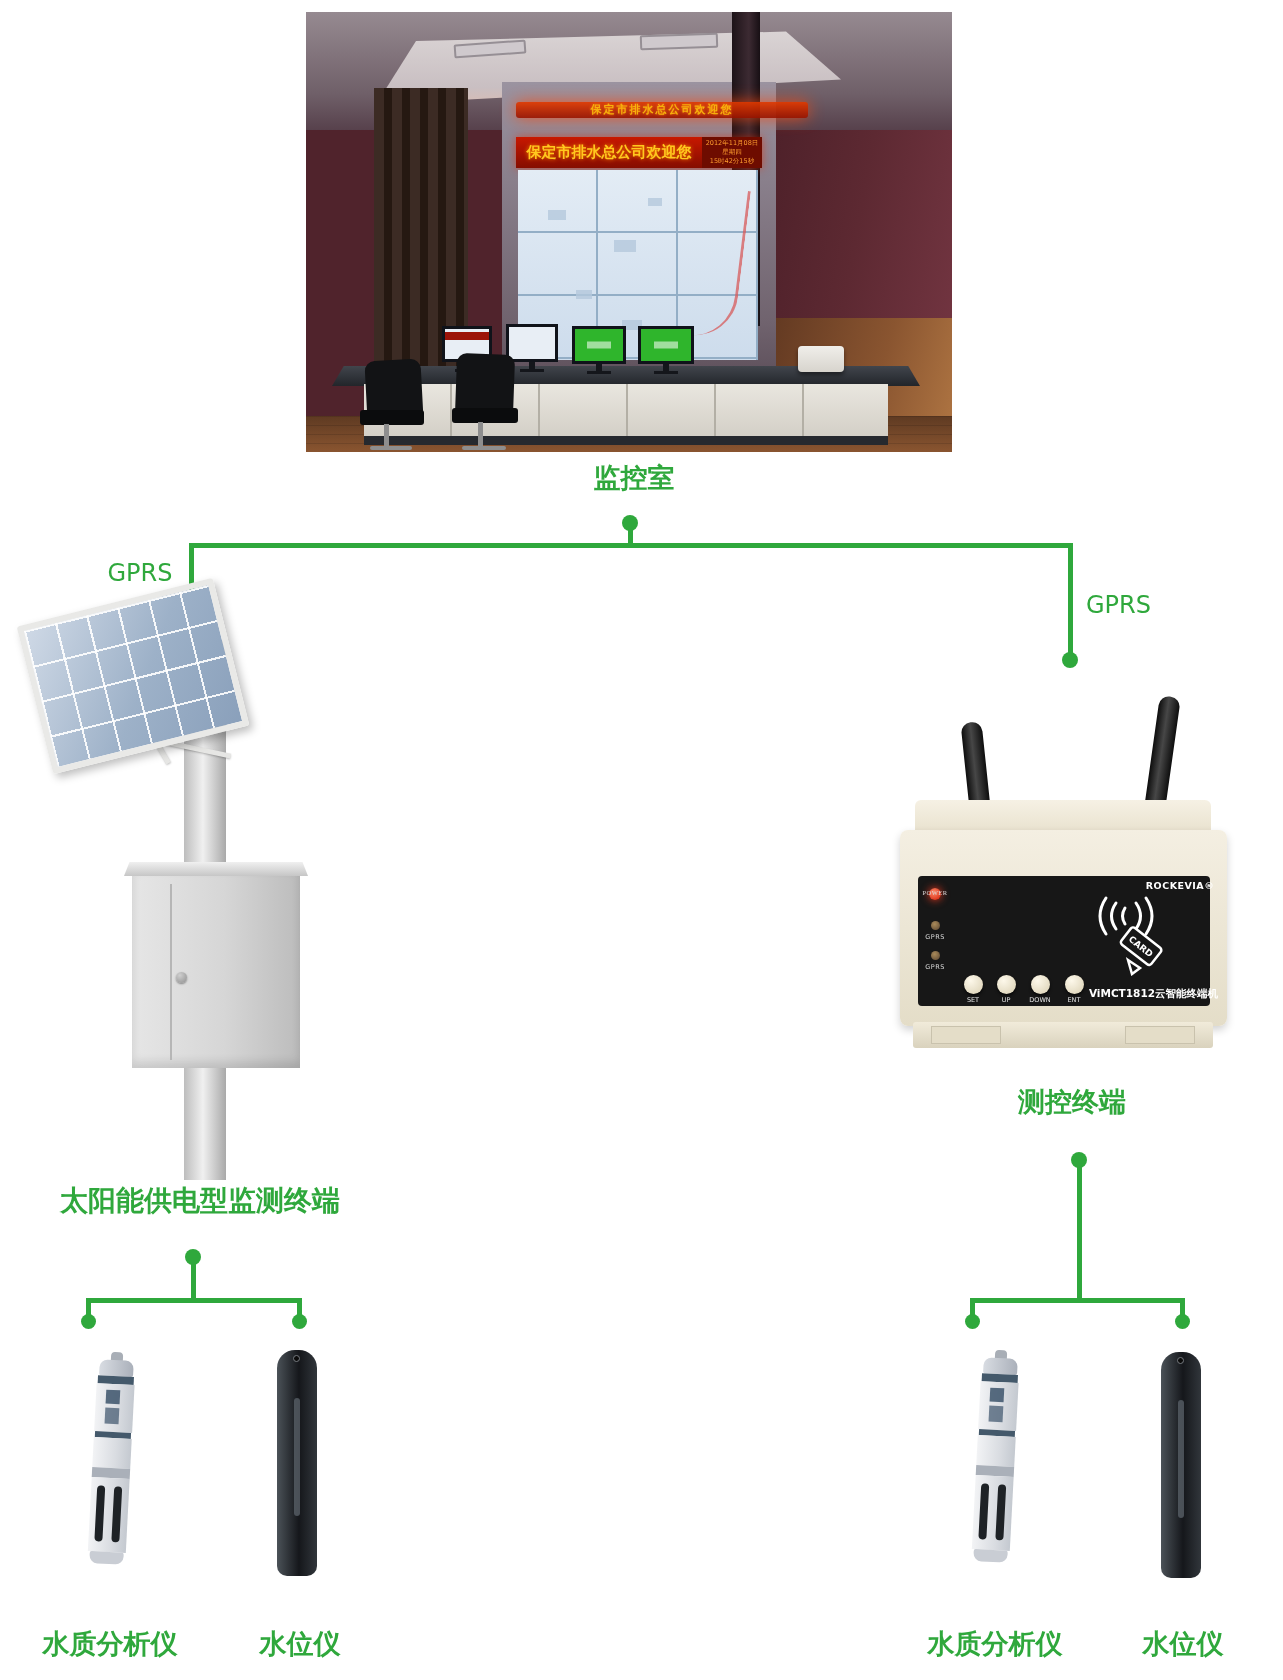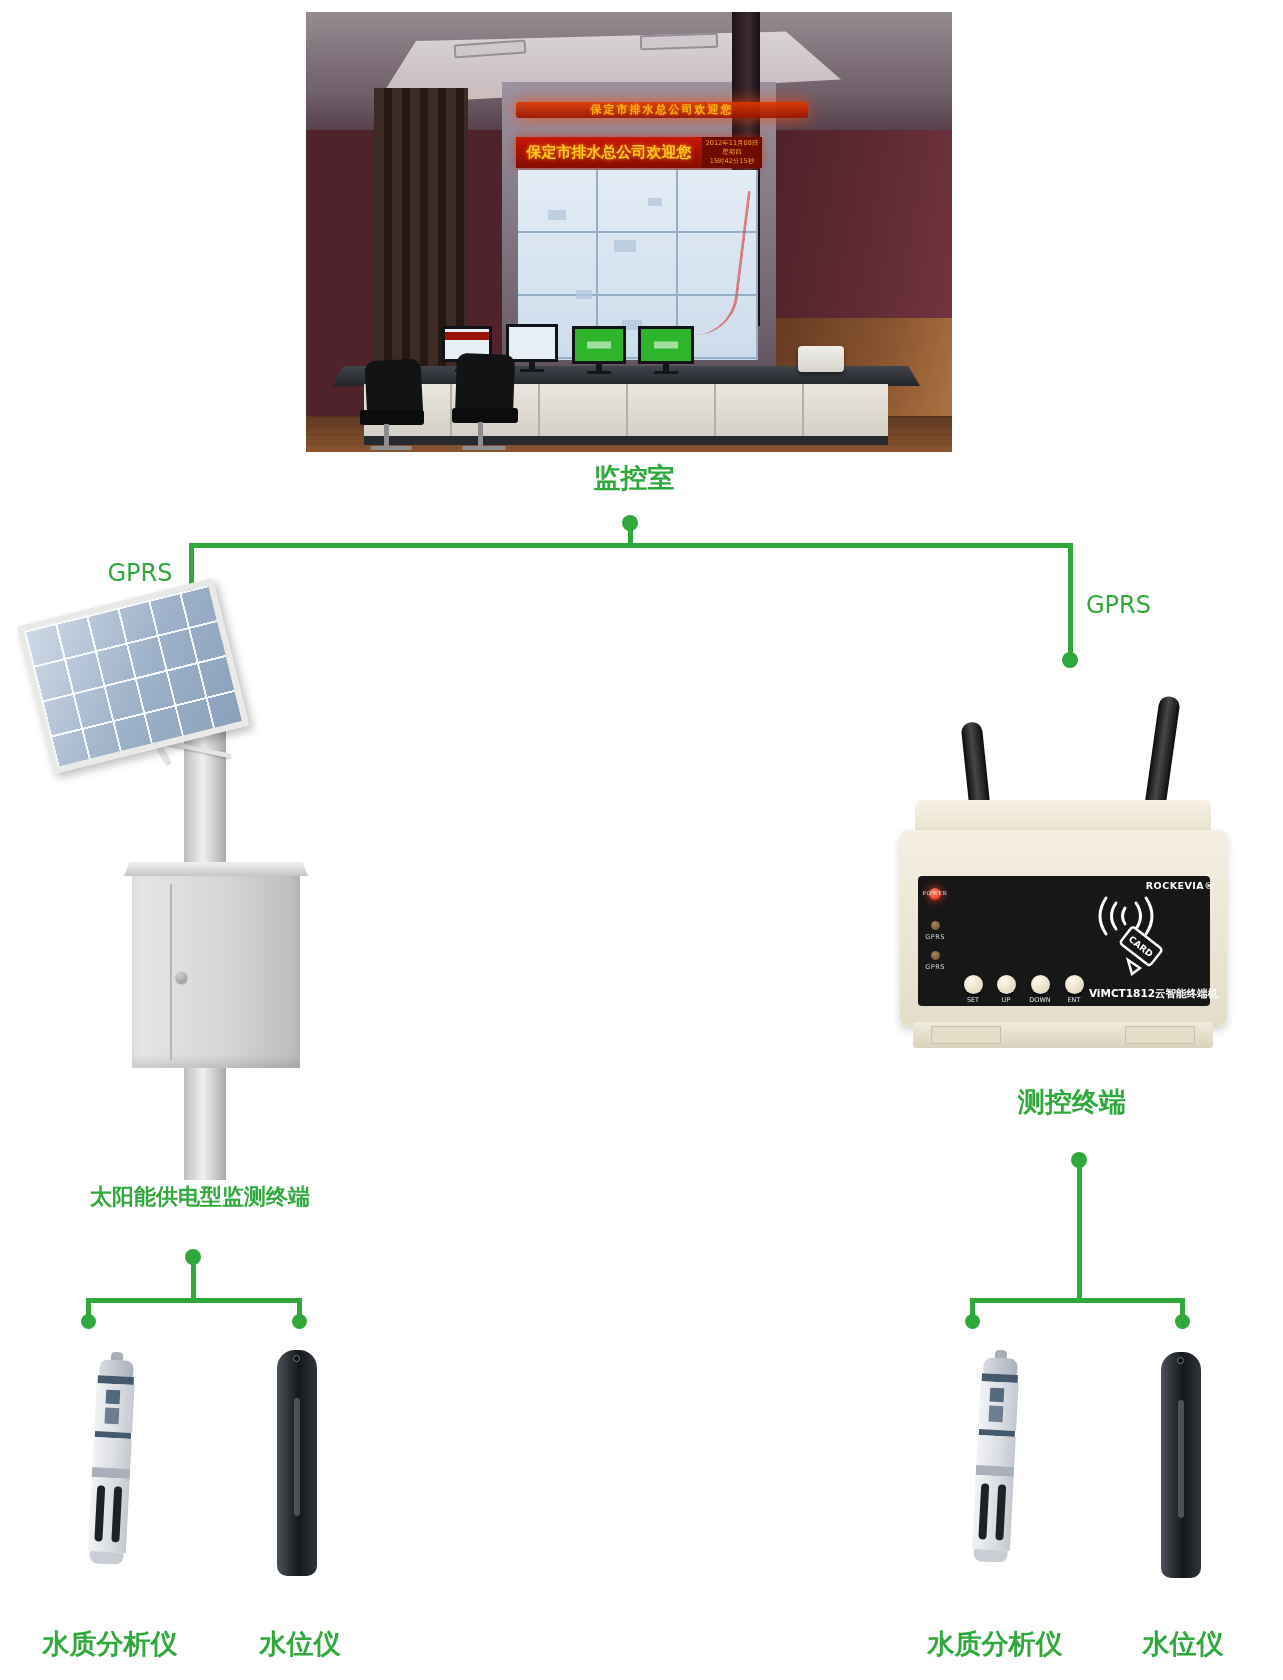--- a/index.html
+++ b/index.html
@@ -230,21 +230,21 @@
     <div class="pole"></div>
     <div class="strut" style="left:120px;top:742px;width:112px;height:5px;transform:rotate(12deg);"></div>
     <div class="strut" style="left:148px;top:696px;width:5px;height:72px;transform:rotate(-30deg);"></div>
     <div class="solar-panel"></div>
     <div class="box-lid"></div>
     <div class="box-body">
       <div class="box-door"></div>
       <div class="box-handle"></div>
     </div>
   </div>
-  <div class="glabel" style="left:40px;top:1182px;width:320px;font-size:22px;">太阳能供电型监测终端</div>
+  <div class="glabel" style="left:40px;top:1182px;width:320px;font-size:28px;">太阳能供电型监测终端</div>
 
   <div class="gdot" style="left:185px;top:1249px;"></div>
   <div class="gline" style="left:191px;top:1257px;width:5px;height:46px;"></div>
   <div class="gline" style="left:86px;top:1298px;width:216px;height:5px;"></div>
   <div class="gline" style="left:86px;top:1298px;width:5px;height:22px;"></div>
   <div class="gline" style="left:297px;top:1298px;width:5px;height:22px;"></div>
   <div class="gdot sm" style="left:81px;top:1314px;"></div>
   <div class="gdot sm" style="left:292px;top:1314px;"></div>
 
   <div>

